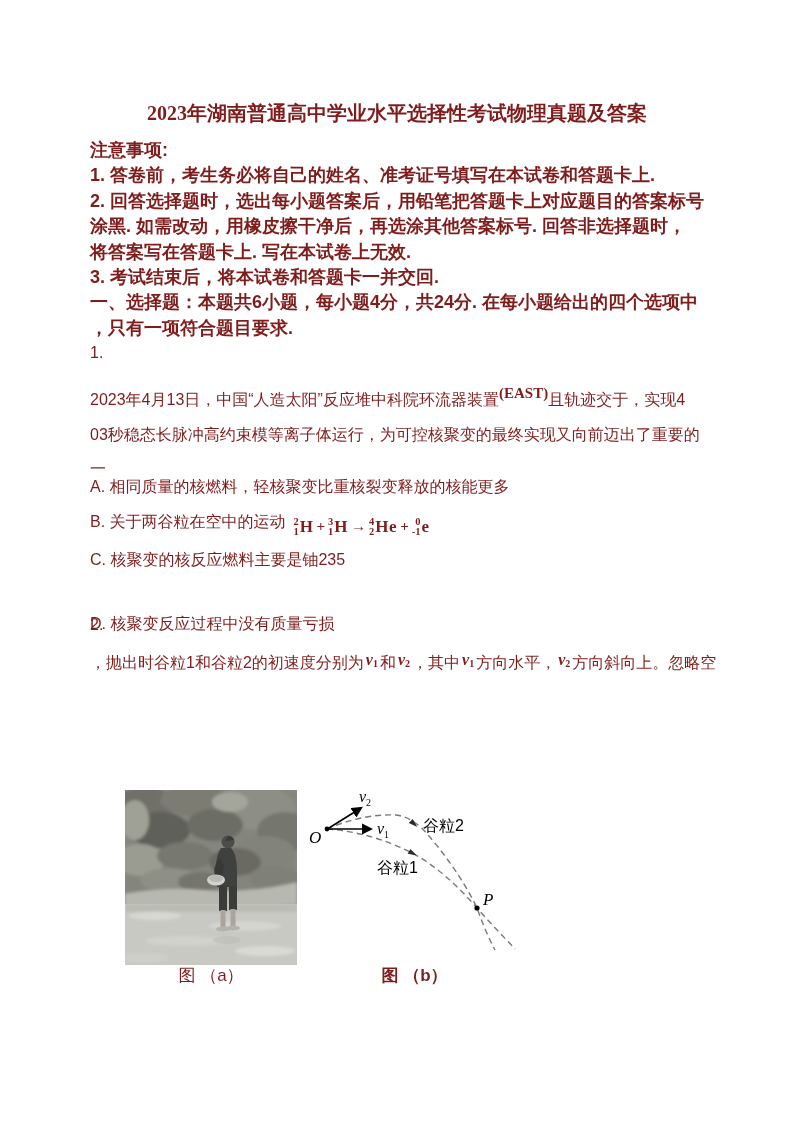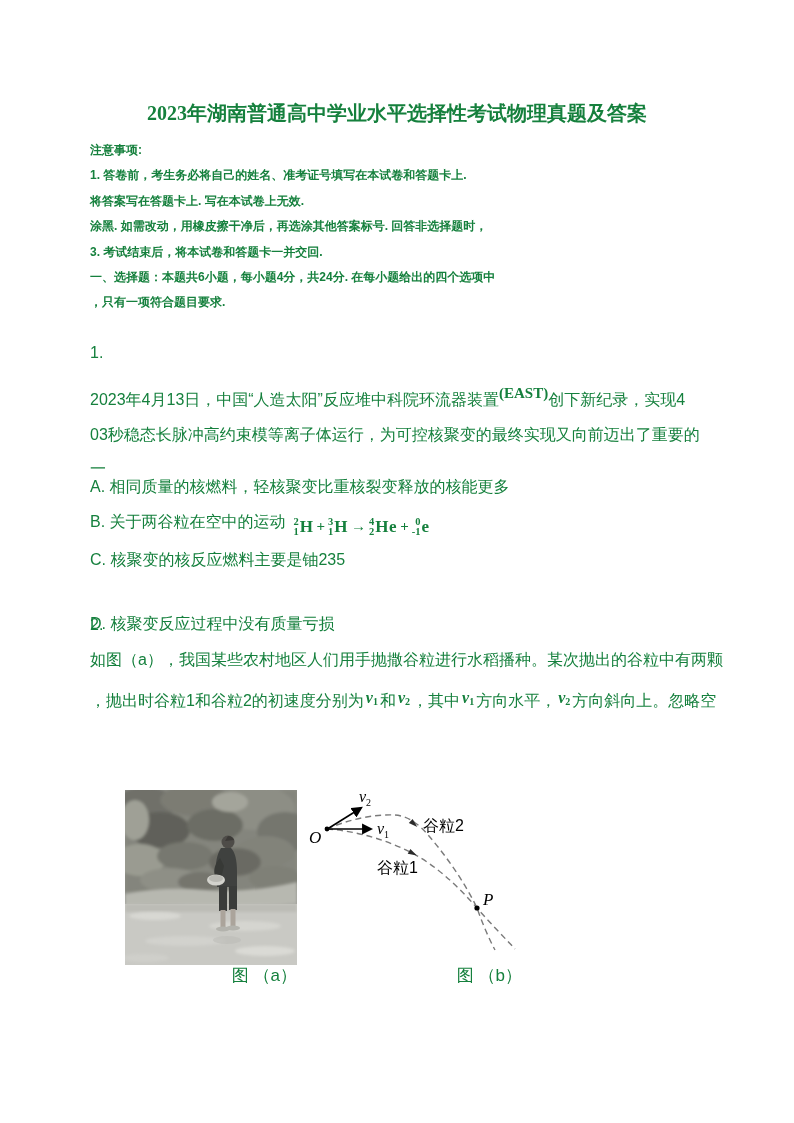--- a/index.html
+++ b/index.html
@@ -1,21 +1,21 @@
 <!DOCTYPE html>
 <html><head>
 <meta charset="utf-8">
 <style>
   html,body{margin:0;padding:0;background:#fff;}
   #page{position:relative;width:794px;height:1123px;background:#ffffff;overflow:hidden;
-        font-family:"Liberation Sans",sans-serif;color:#15803d;}
+        font-family:"Liberation Sans",sans-serif;color:#7f1d1d;}
   .abs{position:absolute;}
   #doc-title{left:0;top:100px;width:794px;text-align:center;
              font-family:"Liberation Serif",serif;font-weight:bold;font-size:20px;}
-  #notice-block{left:90px;top:138px;width:622px;font-weight:bold;font-size:12px;line-height:25.4px;}
+  #notice-block{left:90px;top:138px;width:622px;font-weight:bold;font-size:18px;line-height:25.4px;}
   .qnum{left:90px;width:40px;font-size:16px;}
   #q1-num{top:344px;}
   #q2-num{top:616px;}
   #q1-para{left:90px;top:376px;width:624px;font-size:16px;line-height:34.5px;}
   #q1-options .opt{position:absolute;left:90px;width:624px;font-size:16px;}
   #opt-a{top:477px;} #opt-b{top:512px;} #opt-c{top:550px;} #opt-d{top:586px;margin-top:28px;}
   #q2-para{left:90px;top:641px;width:640px;font-size:16px;line-height:38px;}
   .east-sup{font-family:"Liberation Serif",serif;font-weight:bold;font-size:15px;vertical-align:7px;}
   
   .equation{display:inline-flex;align-items:center;font-family:"Liberation Serif",serif;
@@ -25,47 +25,48 @@
          font-size:10.5px;line-height:9.5px;margin-right:1px;}
   .nsym{font-size:17px;letter-spacing:0.5px;}
   .op{font-size:15px;margin:0 3px;}
   
   .mi{font-family:"Liberation Serif",serif;font-style:italic;font-weight:bold;
       font-size:16px;vertical-align:3px;padding:0 2px;}
   .mi .msub{font-style:normal;font-size:10px;vertical-align:-2px;}
   
   #photo-a{left:125px;top:790px;}
   #diagram-b{left:307px;top:786px;}
-  .caption{top:964px;text-align:right;font-size:17px;}
+  .caption{top:964px;text-align:center;font-size:17px;}
   #caption-a{left:125px;width:172px;}
-  #caption-b{left:307px;width:215px;}
+  #caption-b{left:307px;width:215px;font-weight:bold;}
   svg text{font-family:"Liberation Serif",serif;}
   .cjk-label{font-family:"Liberation Sans",sans-serif;}
 </style>
 </head>
 <body>
 
 <div id="page">
 
   <div id="doc-title" class="abs">2023年湖南普通高中学业水平选择性考试物理真题及答案</div>
 
   <div id="notice-block" class="abs">
     <div>注意事项:</div>
     <div>1. 答卷前，考生务必将自己的姓名、准考证号填写在本试卷和答题卡上.</div>
+    <div>2. 回答选择题时，选出每小题答案后，用铅笔把答题卡上对应题目的答案标号</div>
+    <div>涂黑. 如需改动，用橡皮擦干净后，再选涂其他答案标号. 回答非选择题时，</div>
     <div>将答案写在答题卡上. 写在本试卷上无效.</div>
-    <div>涂黑. 如需改动，用橡皮擦干净后，再选涂其他答案标号. 回答非选择题时，</div>
     <div>3. 考试结束后，将本试卷和答题卡一并交回.</div>
     <div>一、选择题：本题共6小题，每小题4分，共24分. 在每小题给出的四个选项中</div>
     <div>，只有一项符合题目要求.</div>
   </div>
 
   <div id="q1-num" class="abs qnum">1.</div>
 
   <div id="q1-para" class="abs">
-    <div><span>2023年4月13日，中国“人造太阳”反应堆中科院环流器装置</span><span class="east-sup">(EAST)</span><span>创下新纪录，实现4</span></div>
+    <div><span>2023年4月13日，中国“人造太阳”反应堆中科院环流器装置</span><span class="east-sup">(EAST)</span><span>且轨迹交于，实现4</span></div>
     <div>03秒稳态长脉冲高约束模等离子体运行，为可控核聚变的最终实现又向前迈出了重要的一</div>
   </div>
 
   <div id="q1-options">
     <div id="opt-a" class="opt">A. 相同质量的核燃料，轻核聚变比重核裂变释放的核能更多</div>
     <div id="opt-b" class="opt">
       <span>B. 关于两谷粒在空中的运动</span><span class="equation">
           <span class="nuclide">
             <span class="presc">
               <span>2</span>
@@ -99,21 +100,20 @@
           </span>
         </span>
     </div>
     <div id="opt-c" class="opt">C. 核聚变的核反应燃料主要是铀235</div>
     <div id="opt-d" class="opt">D. 核聚变反应过程中没有质量亏损</div>
   </div>
 
   <div id="q2-num" class="abs qnum">2.</div>
 
   <div id="q2-para" class="abs">
-    <div>如图（a），我国某些农村地区人们用手抛撒谷粒进行水稻播种。某次抛出的谷粒中有两颗</div>
     <div><span>，抛出时谷粒1和谷粒2的初速度分别为</span><span class="mi"><span>v</span><span class="msub">1</span></span><span>和</span><span class="mi"><span>v</span><span class="msub">2</span></span><span>，其中</span><span class="mi"><span>v</span><span class="msub">1</span></span><span>方向水平，</span><span class="mi"><span>v</span><span class="msub">2</span></span><span>方向斜向上。忽略空</span></div>
   </div>
 
   <svg id="photo-a" class="abs" width="172" height="175" viewBox="0 0 172 175">
     <defs>
         <filter id="blur1" x="-20%" y="-20%" width="140%" height="140%">
           <feGaussianBlur stdDeviation="1.6"></feGaussianBlur>
         </filter>
       </defs>
     <rect width="172" height="175" fill="#8f9089"></rect>

